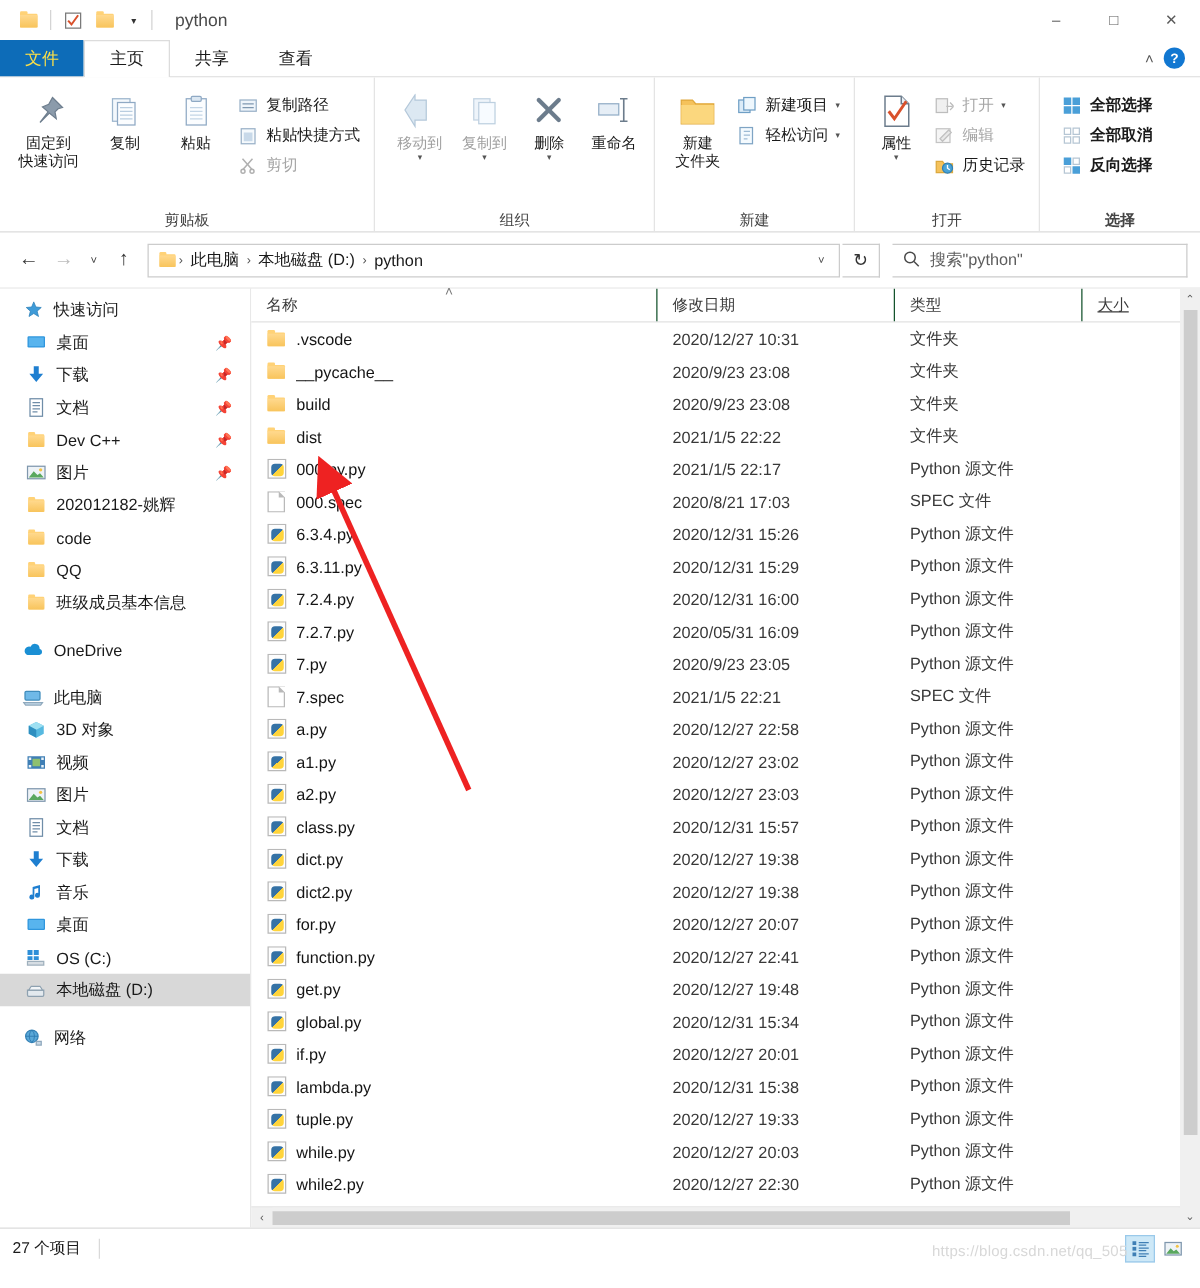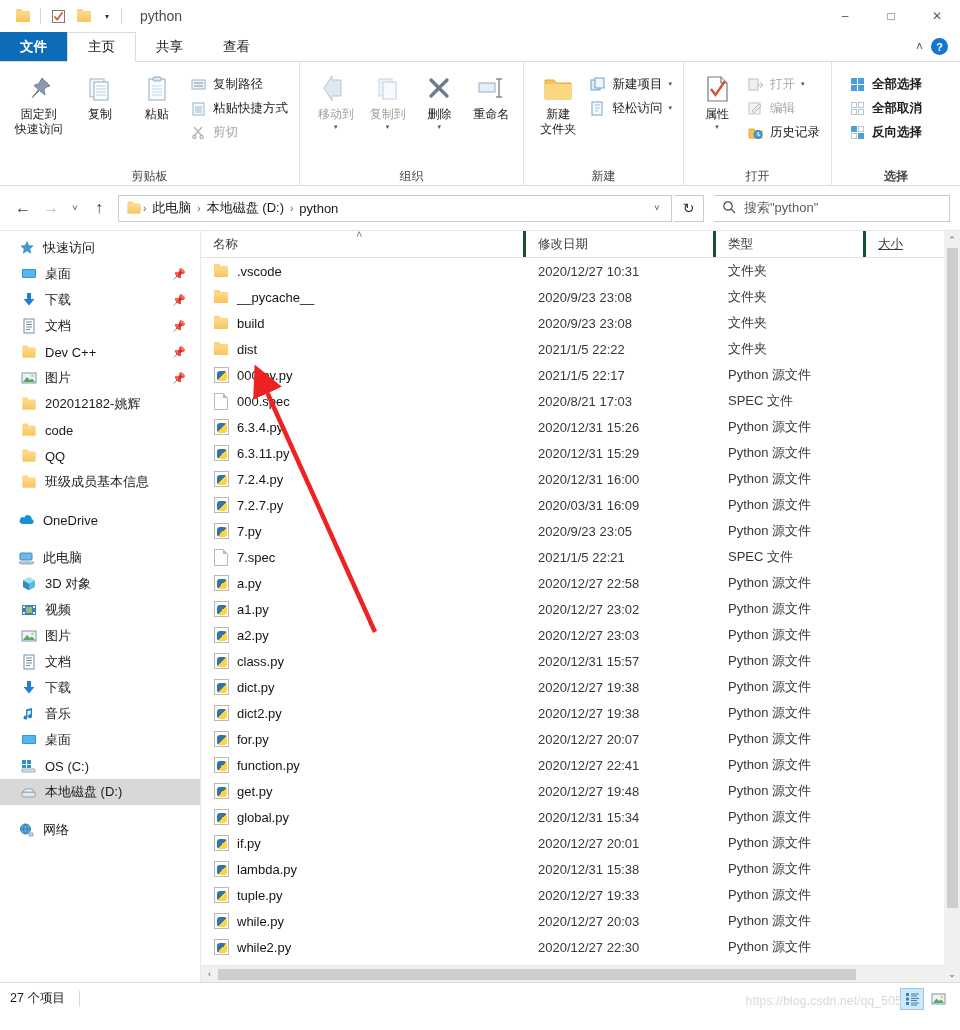--- a/index.html
+++ b/index.html
@@ -42,21 +42,21 @@
 
   
   .tabrow {
     height: 30px; display: flex; align-items: stretch;
     border-bottom: 1px solid #dcdcdc; background: #fff; position: relative;
   }
   .tab {
     padding: 0 20px; display: flex; align-items: center;
     font-size: 13.5px; color: #1a1a1a; cursor: default;
   }
-  .tab.file { background: #0d6cb8; color: #ffffff; font-weight: bold; }
+  .tab.file { background: #0d6cb8; color: #fde047; font-weight: normal; }
   .tab.active { background: #fff; border: 1px solid #dcdcdc; border-bottom: 1px solid #fff;
     margin-bottom: -1px; }
   .tabright { margin-left: auto; display: flex; align-items: center; gap: 8px; padding-right: 12px; }
   .chev-up { color: #555; font-size: 12px; }
   .helpbtn {
     width: 17px; height: 17px; border-radius: 50%; background: #1177d1; color: #fff;
     font-size: 11px; display: flex; align-items: center; justify-content: center;
     font-weight: bold;
   }
 
@@ -130,21 +130,21 @@
   .nav-ico { width: 17px; height: 17px; display: flex; align-items: center; justify-content: center; flex: 0 0 17px; }
   .nav-gap { height: 12px; }
 
   
   .filepane { flex: 1; display: flex; flex-direction: column; border-left: 1px solid #e8e8e8; position: relative; }
   .colhead {
     height: 27px; display: flex; align-items: center; border-bottom: 1px solid #e2e2e2;
     font-size: 12.5px; color: #3a3a3a; background: #fff; position: relative;
   }
   .ch { padding-left: 12px; display: flex; align-items: center; height: 100%;
-        border-right: 3px solid #14532d; }
+        border-right: 1px solid #14532d; }
   .ch-name { width: 325px; }
   .ch-date { width: 190px; }
   .ch-type { width: 150px; }
   .ch-size { width: 90px; border-right: none; text-decoration: underline; }
   .sort-arrow {
     position: absolute; left: 155px; top: -3px; font-size: 11px; color: #7a7a7a;
   }
   .rows { flex: 1; overflow: hidden; position: relative; }
   .row { height: 26px; display: flex; align-items: center; font-size: 13px; color: #151515; }
   .cell { padding-left: 12px; overflow: hidden; white-space: nowrap; }
@@ -873,21 +873,21 @@
           <div class="cell c-type">Python 源文件</div>
           <div class="cell c-size">1 </div>
         </div>
         <div class="row">
           <div class="cell c-name">
             <span class="ficon">
               <span class="pyicon"></span>
             </span>
             <span>7.2.7.py</span>
           </div>
-          <div class="cell c-date">2020/03/31 16:09</div>
+          <div class="cell c-date">2020/05/31 16:09</div>
           <div class="cell c-type">Python 源文件</div>
           <div class="cell c-size">0 </div>
         </div>
         <div class="row">
           <div class="cell c-name">
             <span class="ficon">
               <span class="pyicon"></span>
             </span>
             <span>7.py</span>
           </div>

